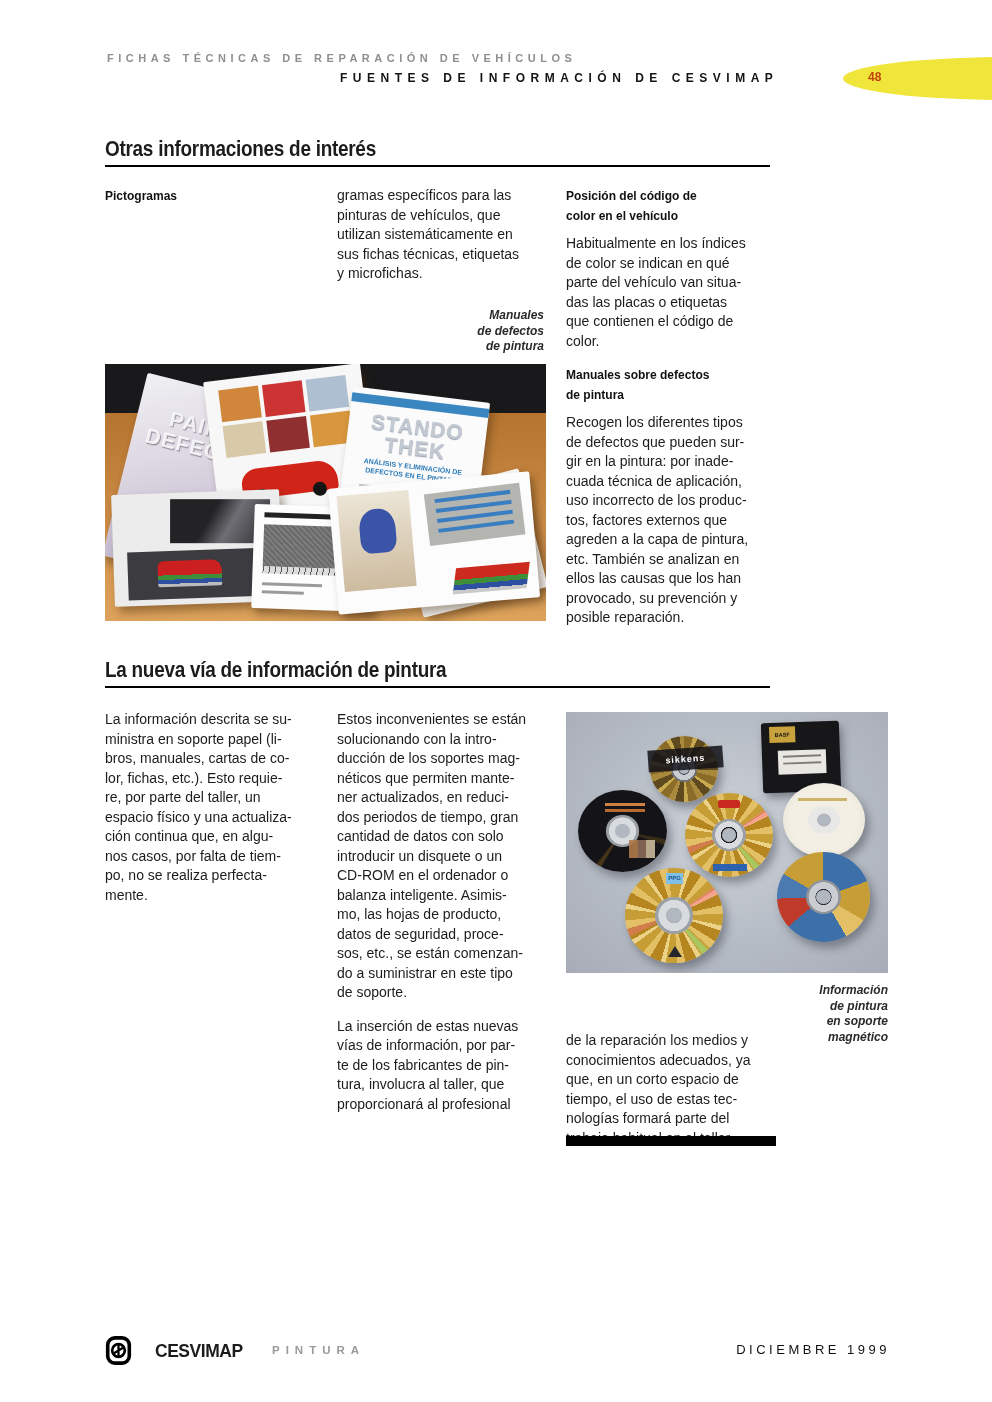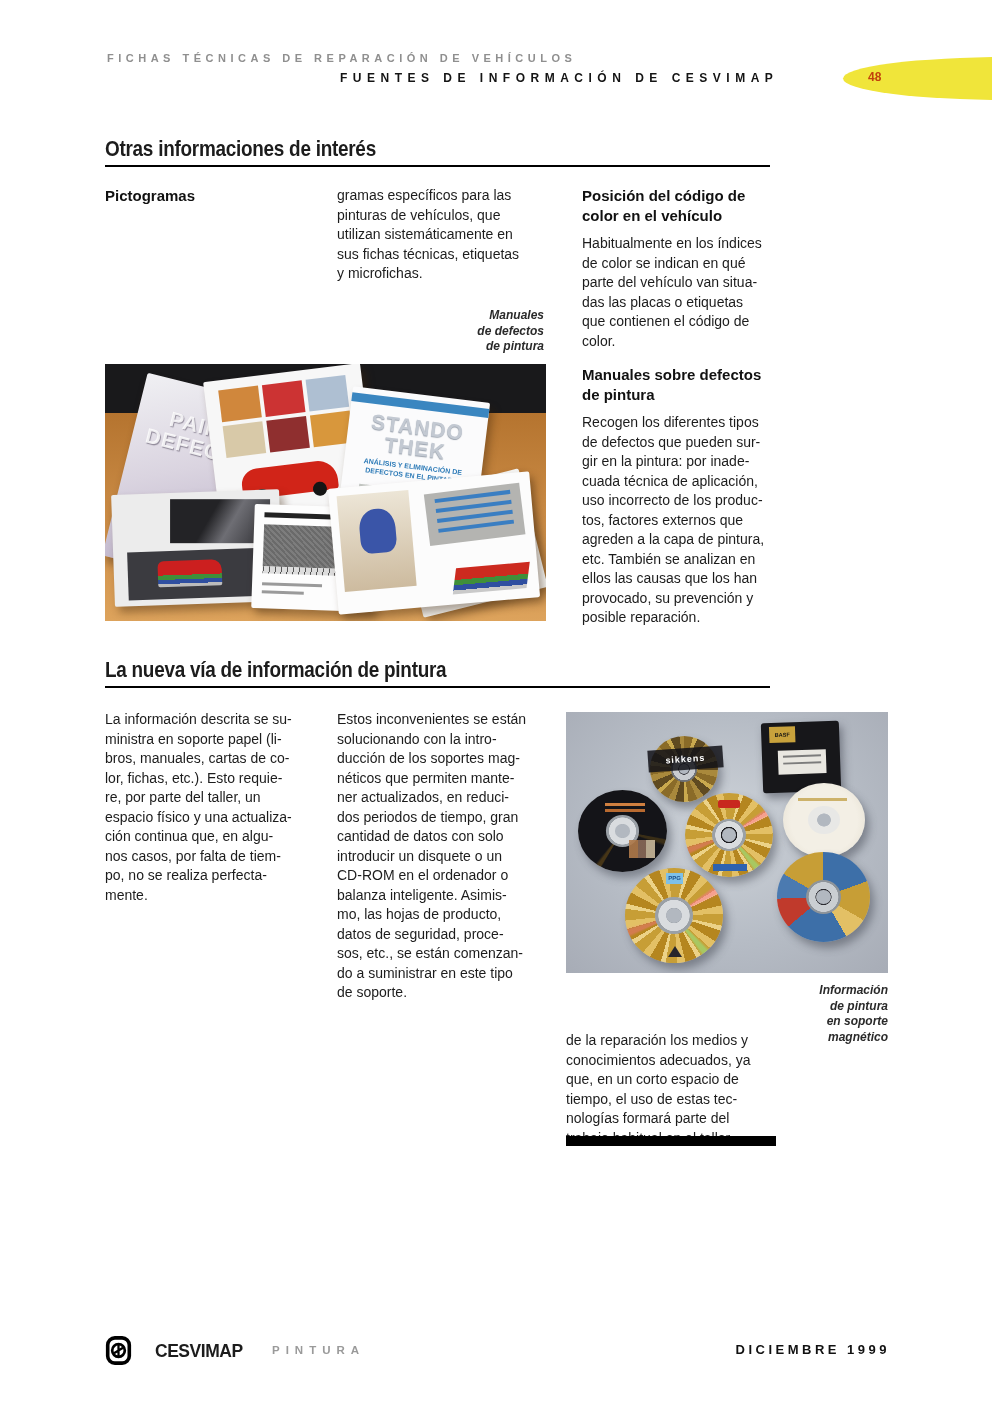--- a/index.html
+++ b/index.html
@@ -11,29 +11,29 @@
   .htitle{left:340px;top:71px;font-size:12px;font-weight:bold;letter-spacing:5.5px;color:#141414;}
   .yellow-ellipse{left:843px;top:57px;width:330px;height:43px;border-radius:50%;background:#f0e53a;}
   .pagenum{left:868px;top:70px;font-size:12px;font-weight:bold;color:#c2410c;z-index:3;}
   
   .sec-title{left:105px;width:665px;border-bottom:2px solid #000;padding-bottom:3px;}
   .sec-title span{display:inline-block;font-size:22px;font-weight:800;letter-spacing:-0.3px;
                   transform:scaleX(.86);transform-origin:left center;white-space:nowrap;}
   
   .col{width:214px;}
   .col p{margin:0 0 14px 0;font-size:14px;line-height:19.5px;white-space:pre-line;}
-  .col h3{margin:0 0 8px 0;font-size:15px;line-height:20px;font-weight:bold;white-space:pre-line;color:#111;}
+  .col h3{margin:0 0 8px 0;font-size:12px;line-height:20px;font-weight:bold;white-space:pre-line;color:#111;}
   .caption{font-size:12px;line-height:15.5px;font-weight:bold;font-style:italic;text-align:right;
            white-space:pre-line;color:#2a2a2a;}
   .endbar{left:566px;top:1136px;width:210px;height:10px;background:#000;}
   
   .f-logo{left:105px;top:1335px;display:flex;align-items:center;gap:23px;}
   .f-logo .txt{font-size:19px;font-weight:800;letter-spacing:-0.5px;transform:scaleX(.92);transform-origin:left center;}
   .f-section{left:272px;top:1344px;font-size:11.5px;font-weight:bold;letter-spacing:6px;color:#9a9a9a;}
-  .f-date{left:640px;top:1342px;width:250px;text-align:right;font-size:13px;font-weight:bold;letter-spacing:3.5px;color:#111;}
+  .f-date{left:640px;top:1342px;width:250px;text-align:right;font-size:13px;font-weight:normal;letter-spacing:3.5px;color:#111;}
   
   .photo1{left:105px;top:364px;width:441px;height:257px;overflow:hidden;
           background:linear-gradient(180deg,#19191b 0%,#19191b 19%,#b5742f 19%,#d0924c 70%,#dda35c 100%);}
   .bk{position:absolute;border-radius:2px;box-shadow:4px 6px 8px rgba(60,35,10,.4);}
   .bk-paint{left:18px;top:22px;width:132px;height:188px;transform:rotate(14deg);
             background:linear-gradient(155deg,#f0f0f3 0%,#dad4e0 45%,#b4a8c2 100%);}
   .bk-paint .t{position:absolute;top:28px;left:0;width:100%;text-align:center;
                font-size:21px;line-height:22px;font-weight:800;letter-spacing:1px;
                color:rgba(255,255,255,.85);text-shadow:1px 1px 1px #8f8898;white-space:pre-line;}
   .bk-paint .lines{position:absolute;bottom:28px;right:14px;width:70px;}
@@ -145,21 +145,21 @@
     <p>gramas específicos para las
 pinturas de vehículos, que
 utilizan sistemáticamente en
 sus fichas técnicas, etiquetas
 y microfichas.</p>
   </div>
   <div class="abs caption" style="left:337px;top:308px;width:207px;">Manuales
 de defectos
 de pintura</div>
 
-  <div class="abs col" style="left:582px;top:186px;width:216px;">
+  <div class="abs col" style="left:566px;top:186px;width:216px;">
     <h3>Posición del código de
 color en el vehículo</h3>
     <p>Habitualmente en los índices
 de color se indican en qué
 parte del vehículo van situa-
 das las placas o etiquetas
 que contienen el código de
 color.</p>
     <h3>Manuales sobre defectos
 de pintura</h3>
@@ -260,20 +260,25 @@
 dos periodos de tiempo, gran
 cantidad de datos con solo
 introducir un disquete o un
 CD-ROM en el ordenador o
 balanza inteligente. Asimis-
 mo, las hojas de producto,
 datos de seguridad, proce-
 sos, etc., se están comenzan-
 do a suministrar en este tipo
 de soporte.</p>
+    <p>La inserción de estas nuevas
+vías de información, por par-
+te de los fabricantes de pin-
+tura, involucra al taller, que
+proporcionará al profesional</p>
   </div>
 
   <div class="abs photo2">
     <div class="floppy">
       <div class="gold-chip">BASF</div>
       <div class="label">
           <i></i>
           <i></i>
         </div>
     </div>

